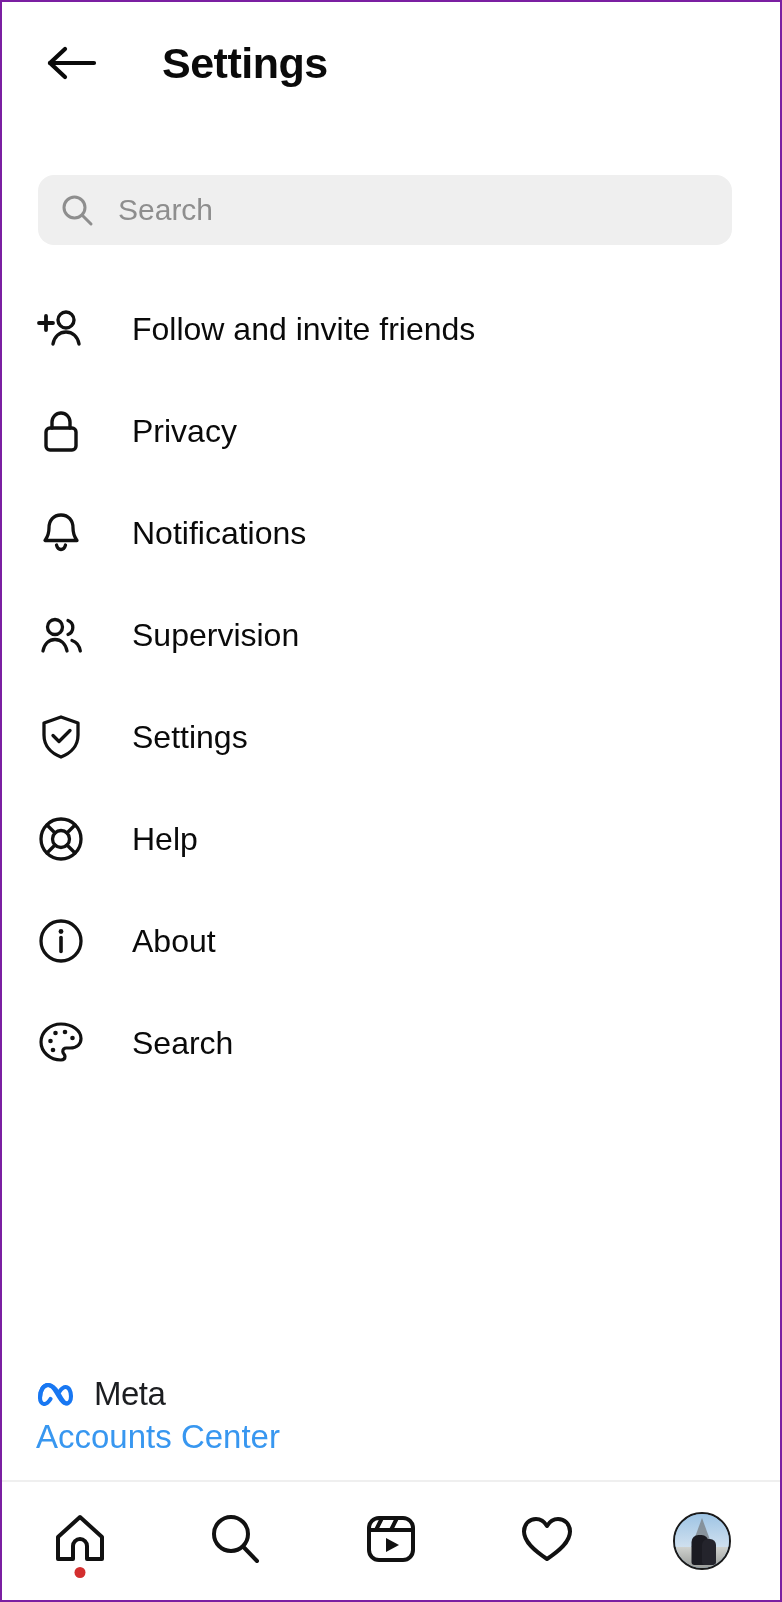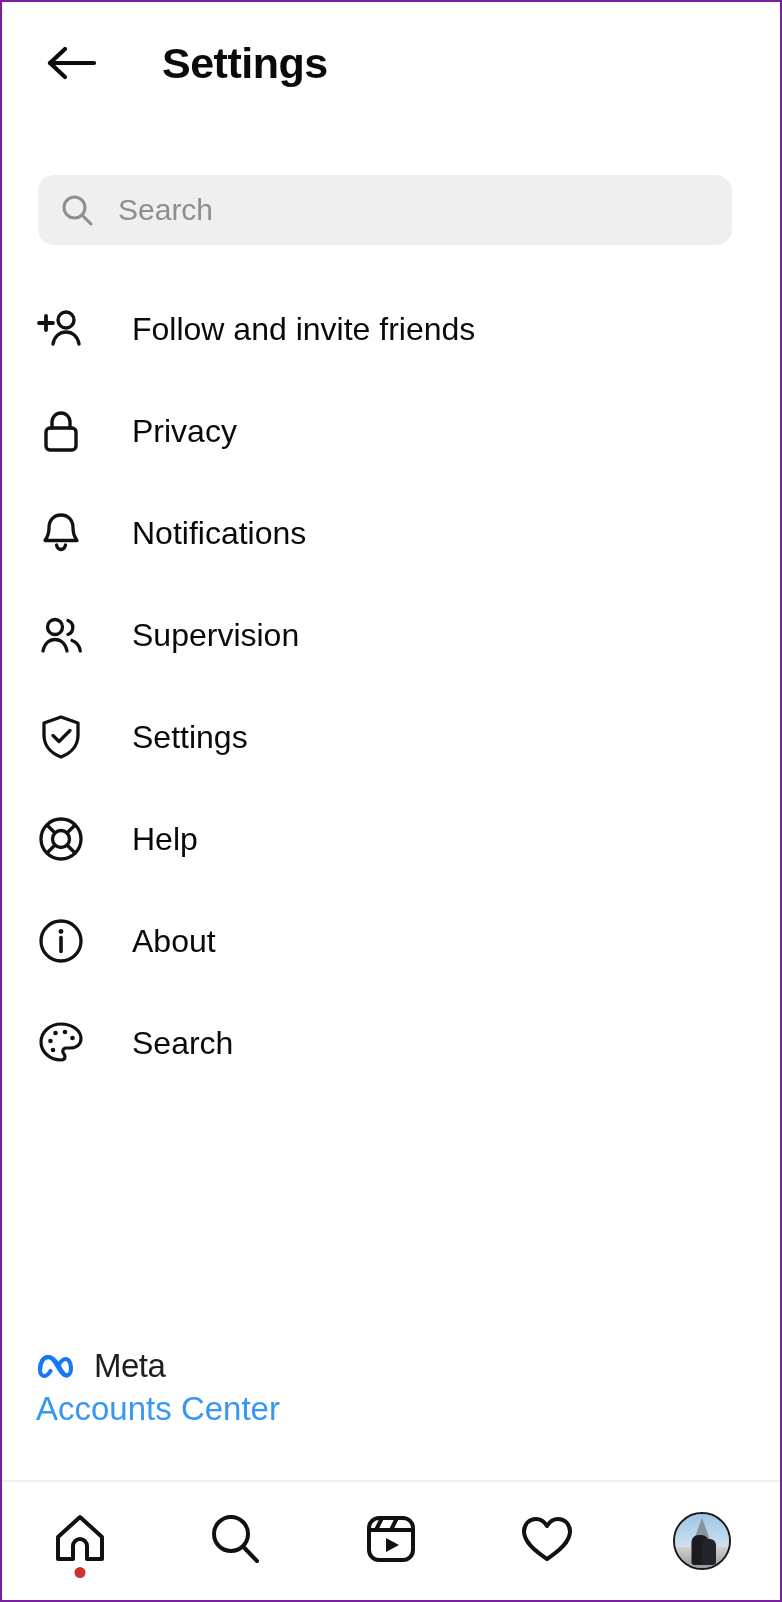--- a/index.html
+++ b/index.html
@@ -81,21 +81,21 @@
     position:absolute;
     left:13px; top:3px;
     width:240px; height:96px;
     border:11px solid #8B00E0;
     border-radius:7px;
     pointer-events:none;
   }
 
   
   #meta-block { position:absolute; left:34px; top:1340px; width:500px; }
-  #meta-logo-row { display:flex; align-items:center; height:48px; }
+  #meta-logo-row { display:flex; align-items:center; height:48px;margin-top:28px; }
   #meta-name {
     margin-left:12px;
     font-size:33px;
     color:#1c1e21;
     letter-spacing:-0.5px;
   }
   #accounts-center {
     font-size:33px;
     color:#3897f0;
     cursor:pointer;

